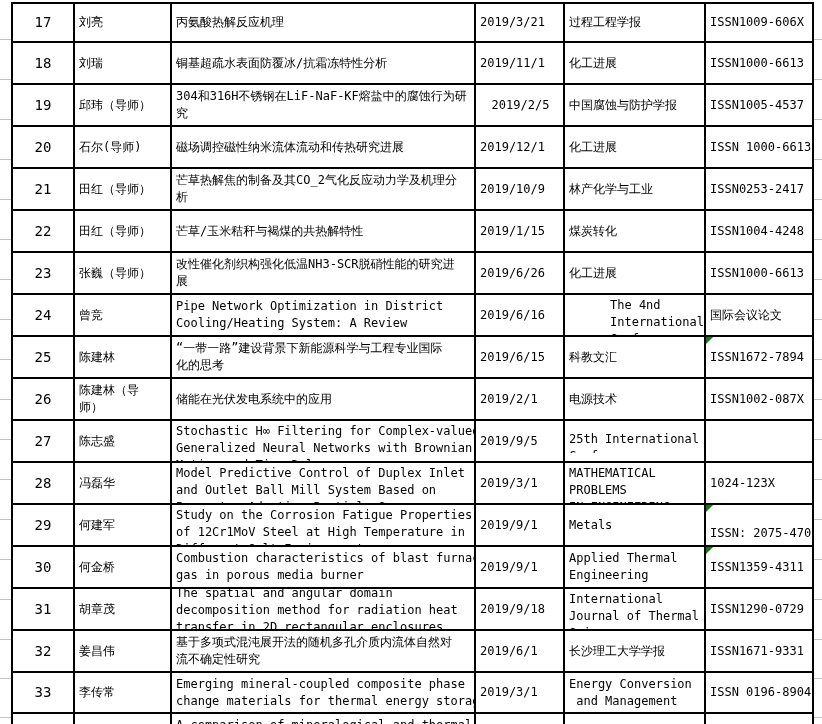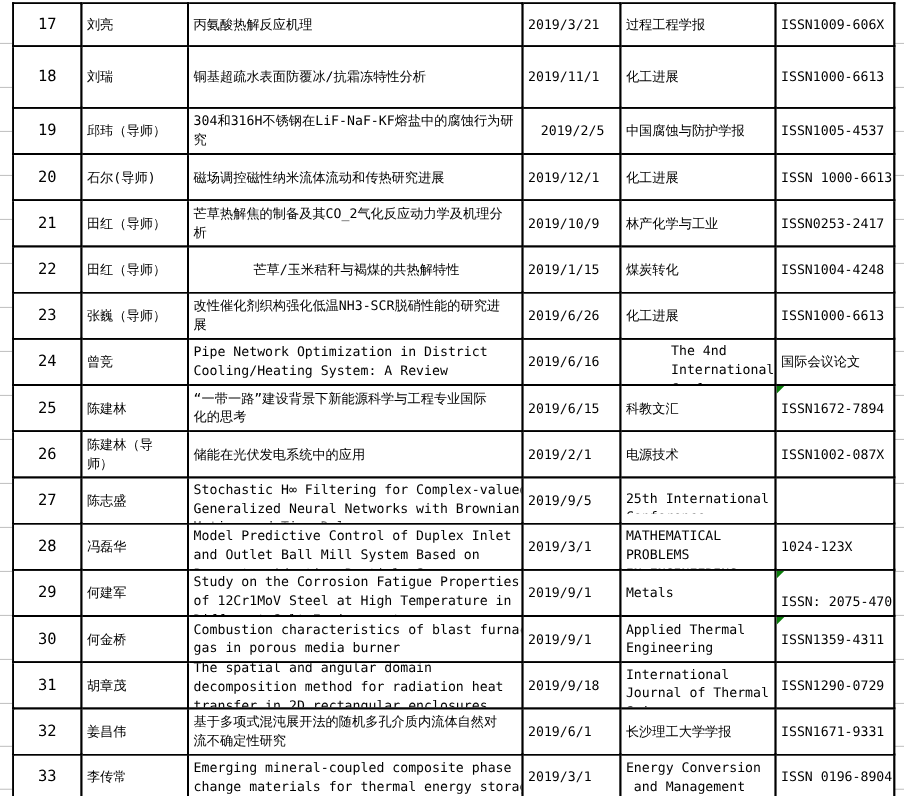--- a/index.html
+++ b/index.html
@@ -106,21 +106,21 @@
           </div>
         </td>
         <td class="c-issn">
           <div class="cc" style="height: 37px;">
             <div class="txt">ISSN1009-606X</div>
           </div>
         </td>
       </tr>
       <tr style="height: 40px;">
         <td class="c-no">
-          <div class="cc" style="height: 54px;">
+          <div class="cc" style="height: 40px;">
             <div class="txt">18</div>
           </div>
         </td>
         <td class="c-name">
           <div class="cc" style="height: 40px;">
             <div class="txt">刘瑞</div>
           </div>
         </td>
         <td class="c-title">
           <div class="cc" style="height: 40px;">
@@ -246,21 +246,21 @@
           <div class="cc" style="height: 40px;">
             <div class="txt">22</div>
           </div>
         </td>
         <td class="c-name">
           <div class="cc" style="height: 40px;">
             <div class="txt">田红（导师）</div>
           </div>
         </td>
         <td class="c-title">
-          <div class="cc" style="height: 40px; justify-content: center;">
+          <div class="cc" style="height: 40px;">
             <div class="txt">芒草/玉米秸秆与褐煤的共热解特性</div>
           </div>
         </td>
         <td class="c-date">
           <div class="cc" style="height: 40px;">
             <div class="txt">2019/1/15</div>
           </div>
         </td>
         <td class="c-journal">
           <div class="cc" style="height: 40px;">

